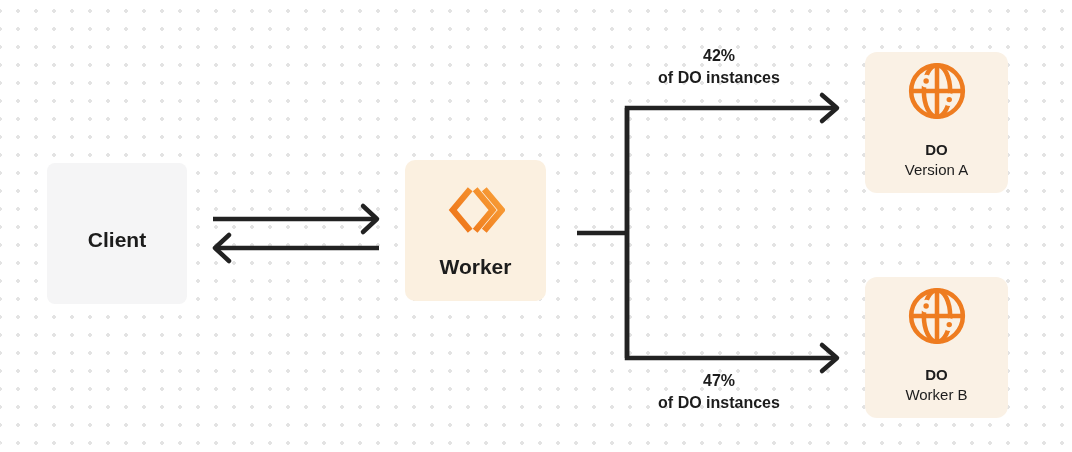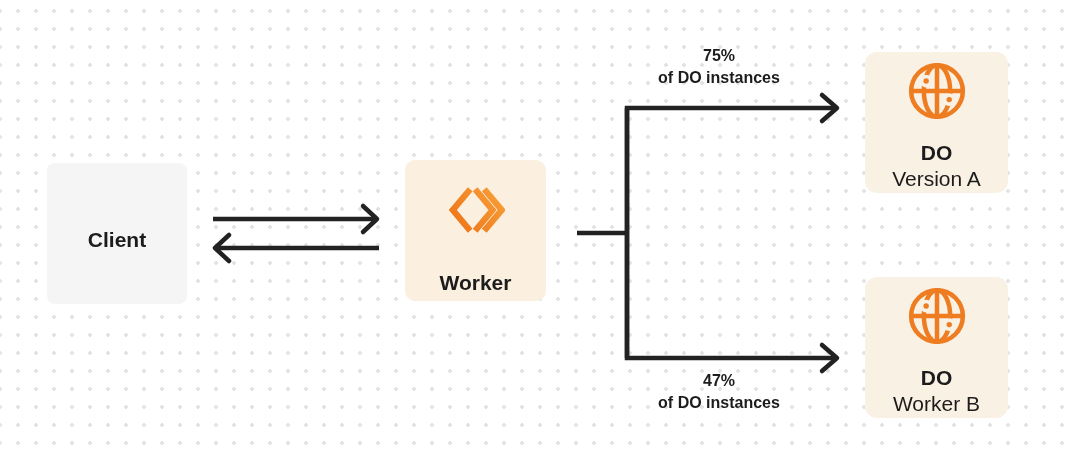--- a/index.html
+++ b/index.html
@@ -16,29 +16,29 @@
   .node{position:absolute;display:flex;flex-direction:column;align-items:center;box-sizing:border-box;}
   .client-node{
     left:47px;top:163px;width:140px;height:141px;border-radius:8px;
     background:var(--client-bg,#f5f5f6);justify-content:center;
   }
   .client-node .title{font-size:21px;font-weight:700;margin-top:12px;}
   .worker-node{
     left:405px;top:160px;width:141px;height:141px;border-radius:10px;
     background:var(--worker-bg,#fbf0e0);padding-top:23px;
   }
-  .worker-node .title{font-size:21px;font-weight:700;margin-top:34px;}
+  .worker-node .title{font-size:21px;font-weight:700;margin-top:18px;}
   .do-node{
     width:143px;height:141px;border-radius:12px;left:865px;
     background:var(--do-bg,#faf1e5);padding-top:10px;
   }
   .do-node.a{top:52px;}
   .do-node.b{top:277px;}
-  .do-node .title{font-size:21px;font-weight:700;margin-top:22px;line-height:1;}
-  .do-node .subtitle{font-size:21px;font-weight:400;margin-top:5px;line-height:1;}
+  .do-node .title{font-size:15px;font-weight:700;margin-top:22px;line-height:1;}
+  .do-node .subtitle{font-size:15px;font-weight:400;margin-top:5px;line-height:1;}
   .edge-label{
     position:absolute;left:619px;width:200px;text-align:center;
     font-size:16px;font-weight:700;line-height:22px;
   }
   .edge-label.top{top:45px;}
   .edge-label.bottom{top:370px;}
   .workers-logo{display:block;}
   .workers-logo polyline{fill:none;stroke:url(#wgrad);stroke-width:7.5;stroke-linecap:butt;stroke-linejoin:miter;}
   .wg-stop1{stop-color:var(--accent-orange-dark,#ec6d13);}
   .wg-stop2{stop-color:var(--accent-orange-light,#f9a43c);}
@@ -79,21 +79,21 @@
   <div class="node worker-node">
     <svg class="workers-logo" width="58" height="54" viewBox="0 0 70 60" xmlns="http://www.w3.org/2000/svg">
       <polyline points="28,5 7,30 28,55"></polyline>
       <polyline points="34,5 55,30 34,55"></polyline>
       <polyline points="45,5 66,30 45,55"></polyline>
     </svg>
     <div class="title">Worker</div>
   </div>
 
   <div class="edge-label top">
-    <div>75%</div>
+    <div>42%</div>
     <div>of DO instances</div>
   </div>
 
   <div class="edge-label bottom">
     <div>47%</div>
     <div>of DO instances</div>
   </div>
 
   <div class="node do-node a">
     <svg class="globe" width="58" height="58" viewBox="0 0 64 64" xmlns="http://www.w3.org/2000/svg">

